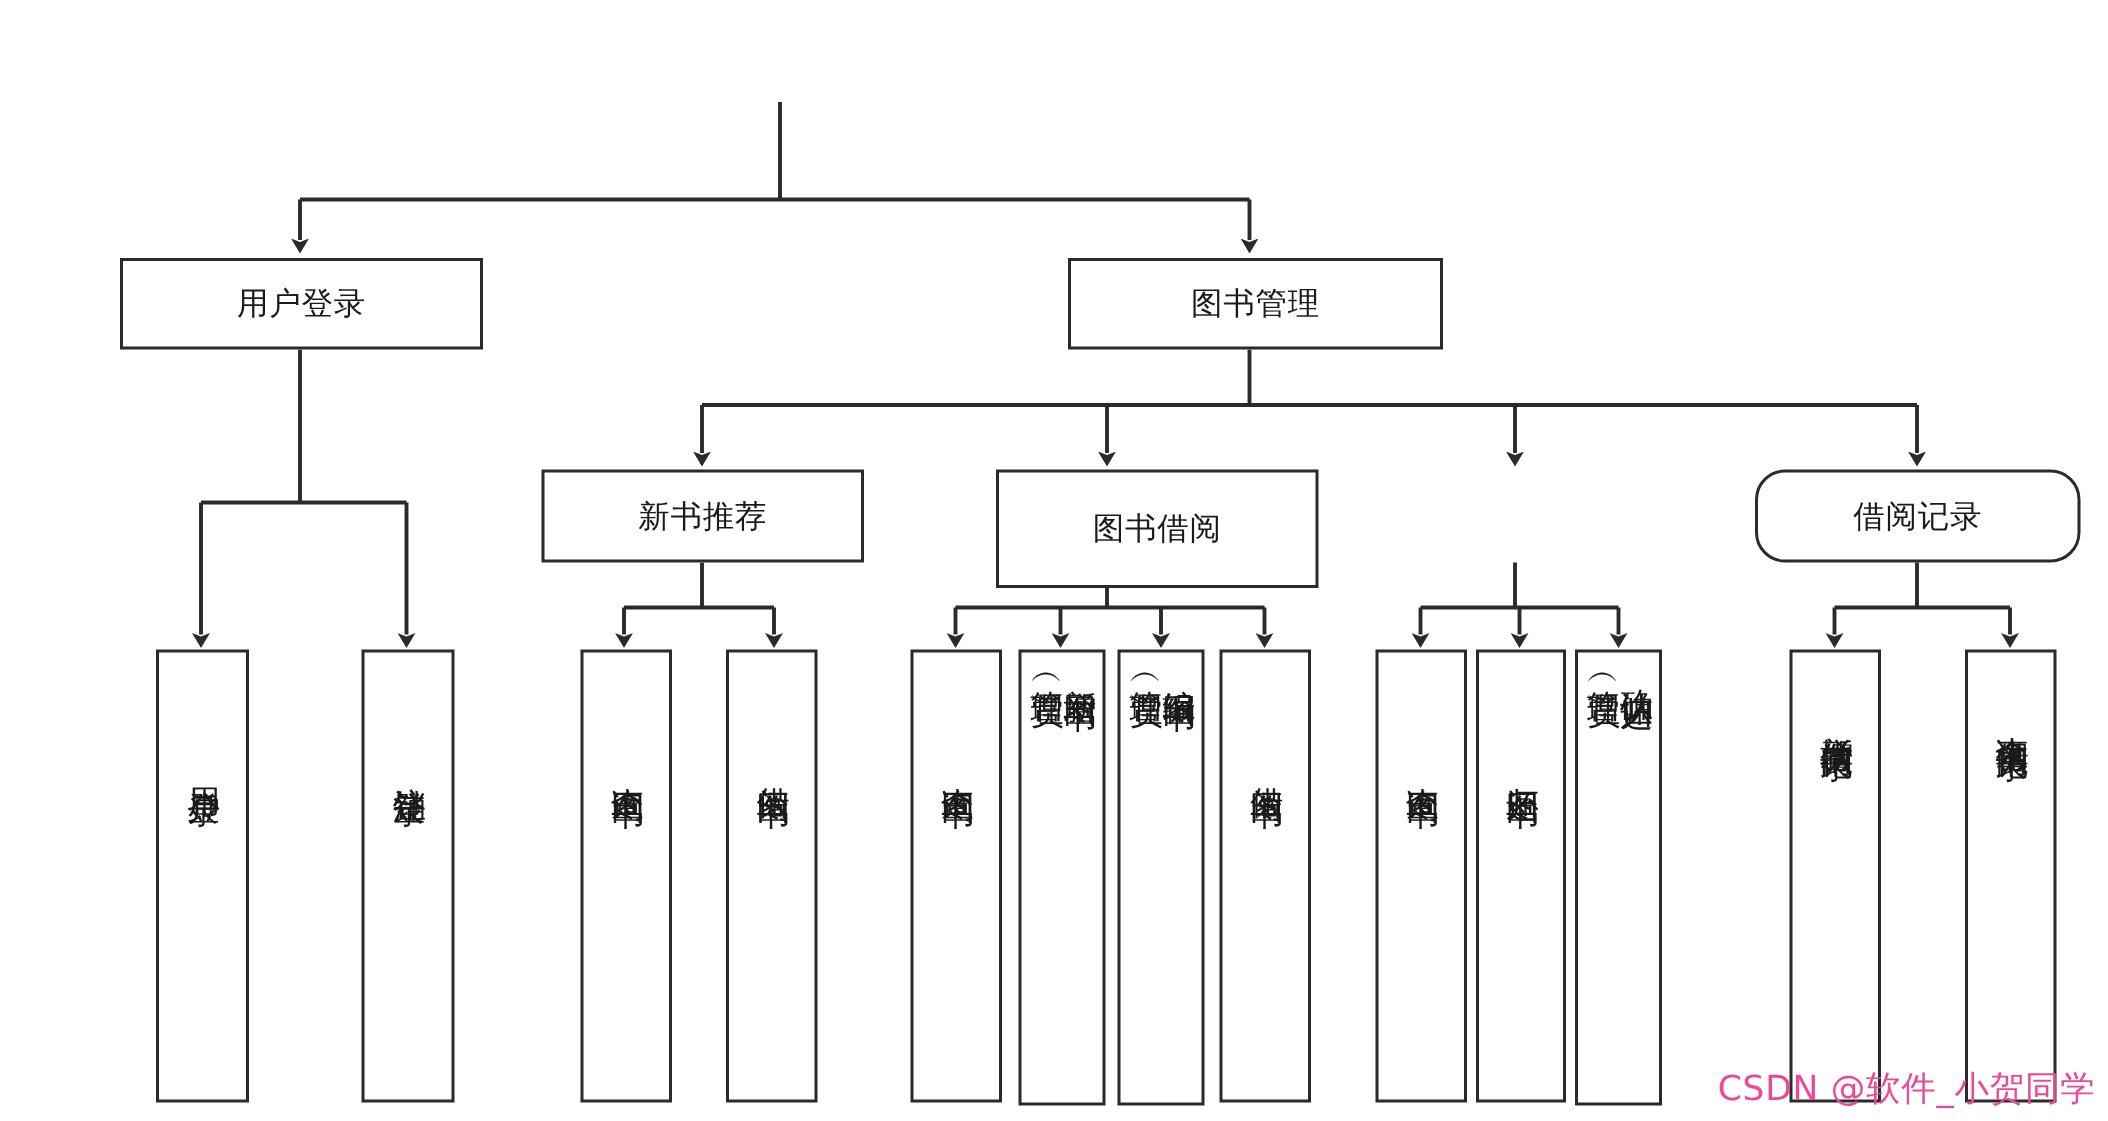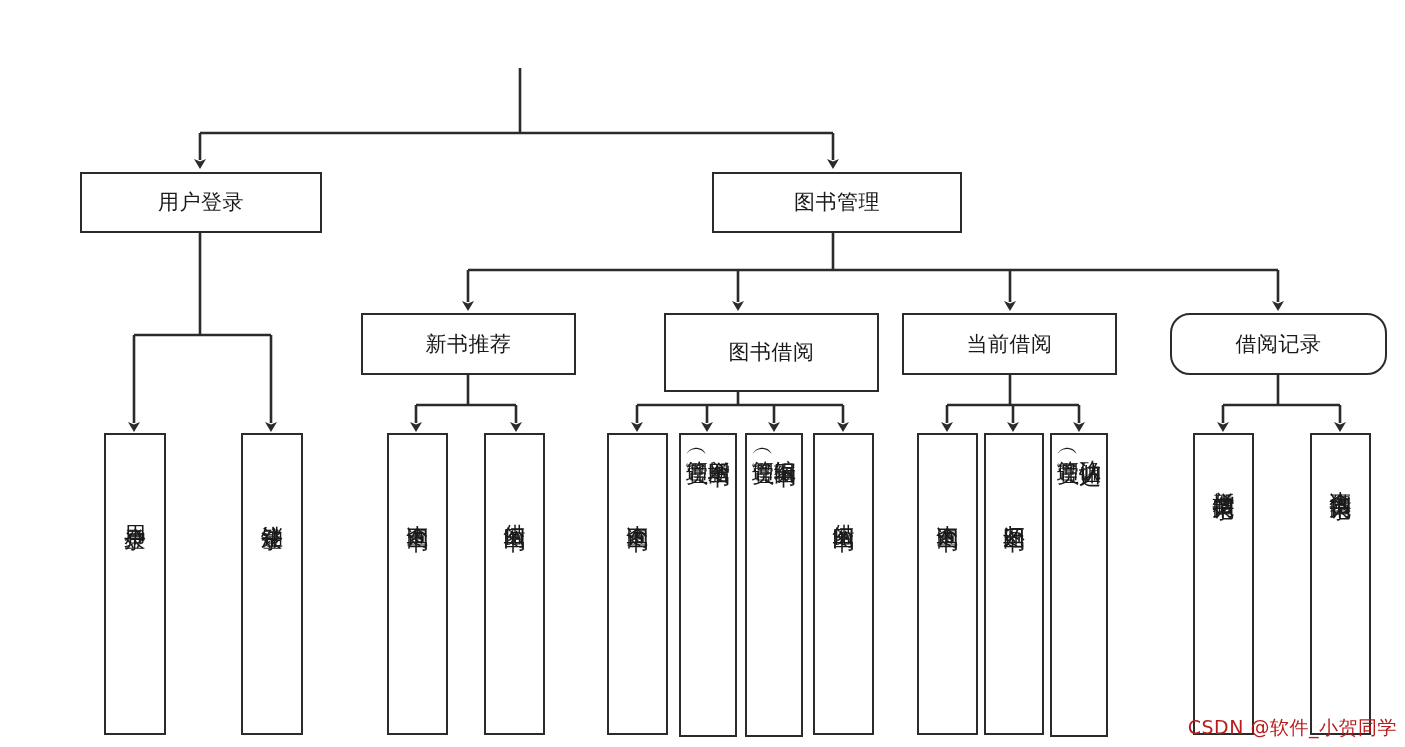--- a/index.html
+++ b/index.html
@@ -59,22 +59,22 @@
     position: absolute;
     left: 0; top: 0;
     width: 1405px;
     height: 747px;
     pointer-events: none;
   }
   .watermark {
     position: absolute;
     right: 8px;
     bottom: 6px;
-    font-size: 19px;
-    color: #b91c1c;
+    font-size: 23px;
+    color: #ec4899;
     letter-spacing: 0.5px;
     white-space: nowrap;
   }
 </style>
 </head>
 <body>
 
 <div id="diagram-root">
 
   <svg class="connectors" viewBox="0 0 1405 747" width="1405" height="747" xmlns="http://www.w3.org/2000/svg">
@@ -137,23 +137,20 @@
   </div>
 
   <div class="node horizontal" style="left:361px; top:313px; width:215px; height:62px;justify-content:center;">
     <span class="node-label">新书推荐</span>
   </div>
 
   <div class="node horizontal" style="left:632px; top:313px; width:215px; height:79px;margin-left:32px;">
     <span class="node-label">图书借阅</span>
   </div>
 
-  <div class="node horizontal" style="left:902px; top:313px; width:215px; height:62px;">
-    <span class="node-label">当前借阅</span>
-  </div>
 
   <div class="node horizontal" style="left:1170px; top:313px; width:217px; height:62px;border-radius:20px;">
     <span class="node-label">借阅记录</span>
   </div>
 
   <div class="node vertical" style="left:104px; top:433px; width:62px; height:302px; padding-top:72px;">
     <span class="node-label">用户登录</span>
   </div>
 
   <div class="node vertical" style="left:241px; top:433px; width:62px; height:302px; padding-top:72px;">

